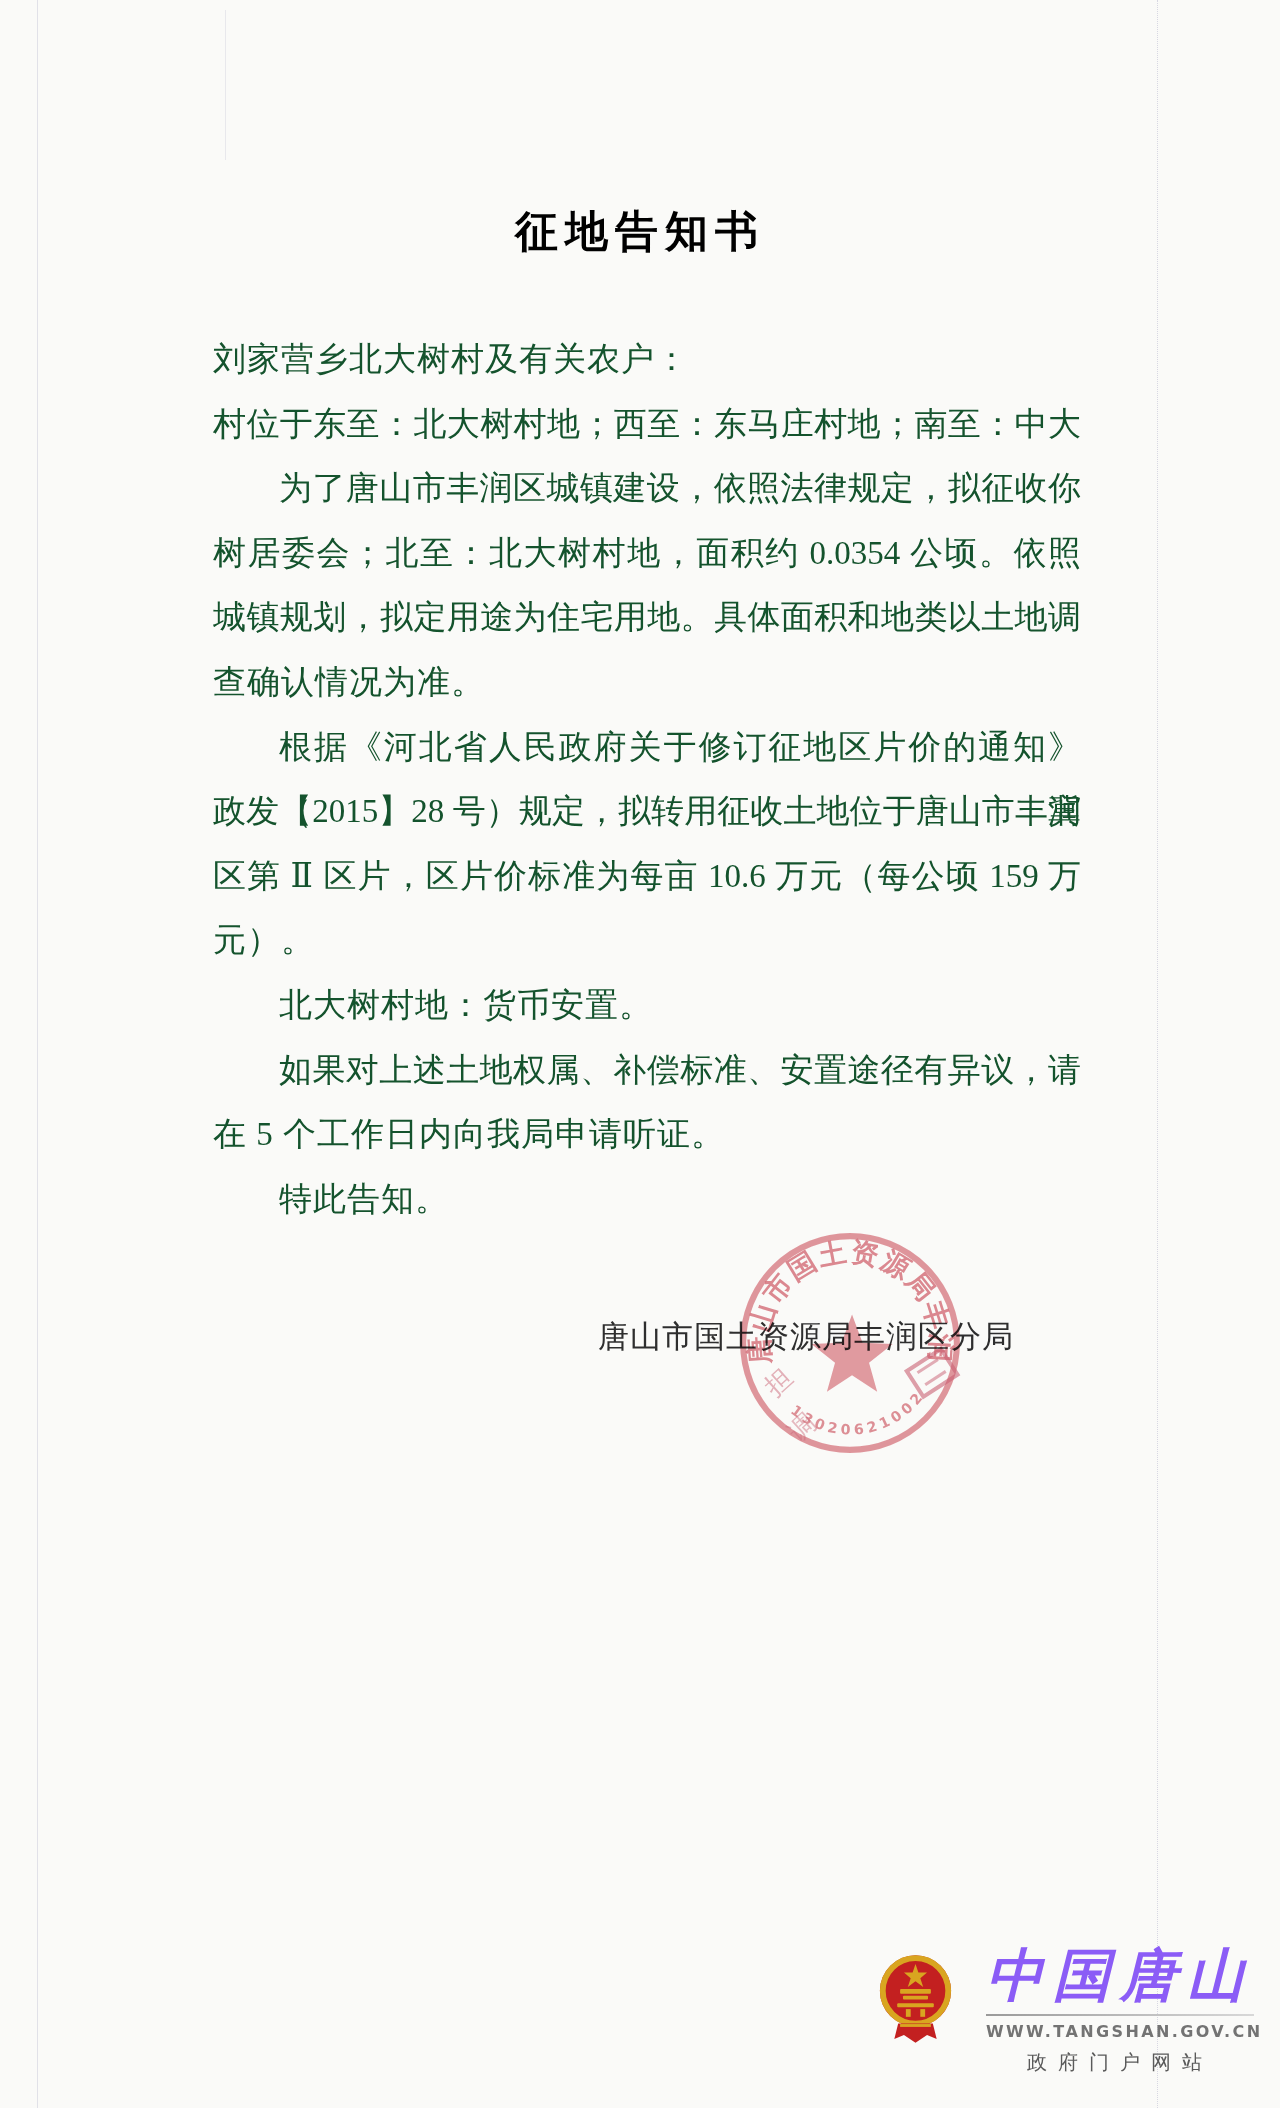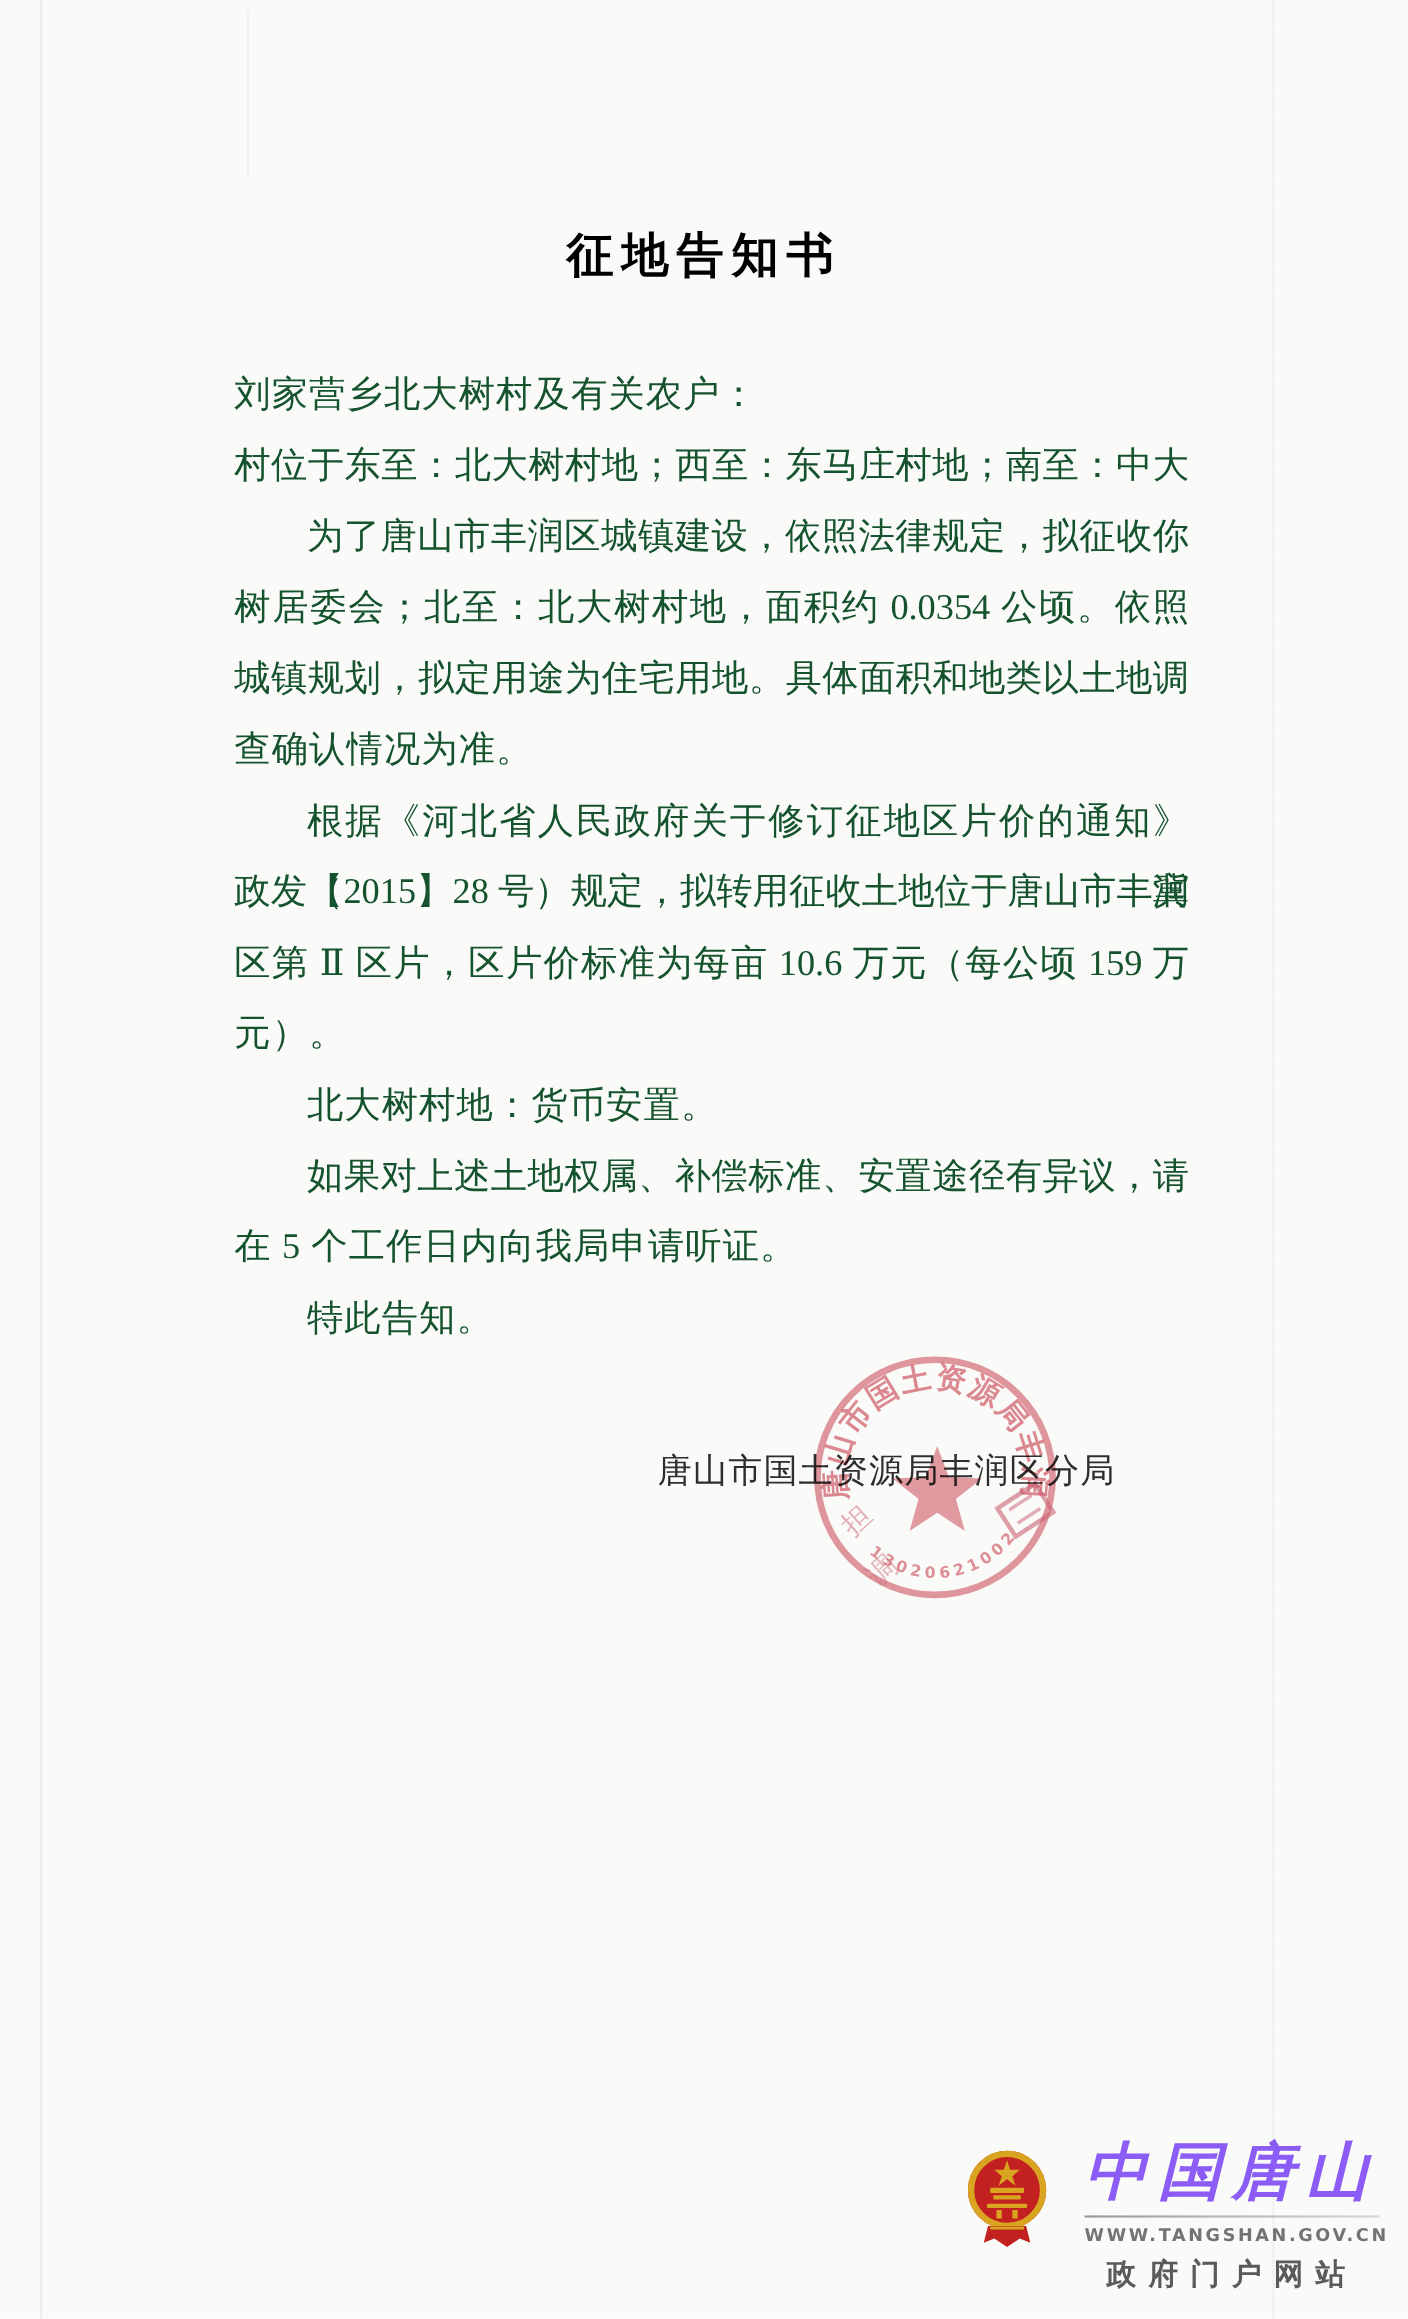--- a/index.html
+++ b/index.html
@@ -55,21 +55,21 @@
     position:absolute;left:126px;top:71px;width:268px;height:2px;
     background:linear-gradient(to right,#9a9a9a,#d8d8d8);
   }
   .footer-url{
     position:absolute;left:126px;top:79px;width:268px;
     font-family:"DejaVu Sans","Liberation Sans",sans-serif;
     font-size:16px;font-weight:700;color:#737373;letter-spacing:2.4px;white-space:nowrap;
   }
   .footer-tagline{
     position:absolute;left:126px;top:106px;width:268px;text-align:center;
-    font-size:27px;font-weight:700;color:#5a5a5a;letter-spacing:11px;white-space:nowrap;
+    font-size:20px;font-weight:400;color:#5a5a5a;letter-spacing:11px;white-space:nowrap;
   }
 </style>
 </head>
 <body>
 
 <div class="page">
 
   <div class="scanline-left"></div>
   <div class="scanline-top"></div>
   <div class="scanline-right"></div>

